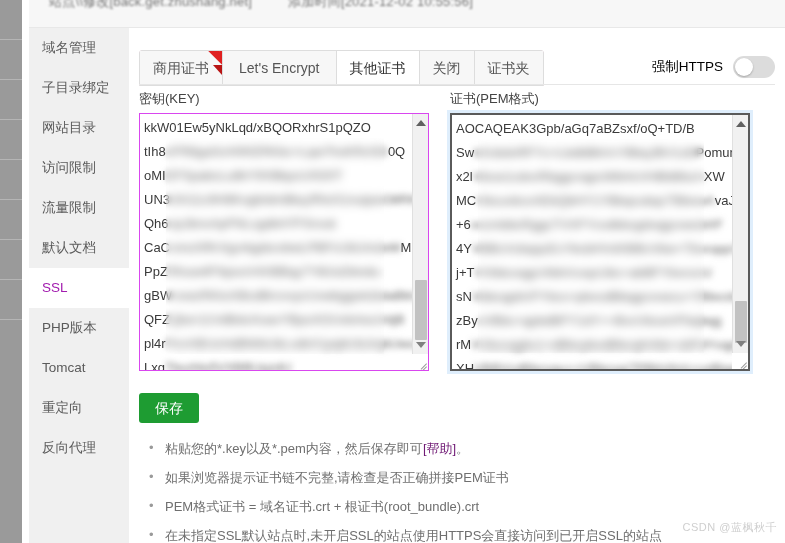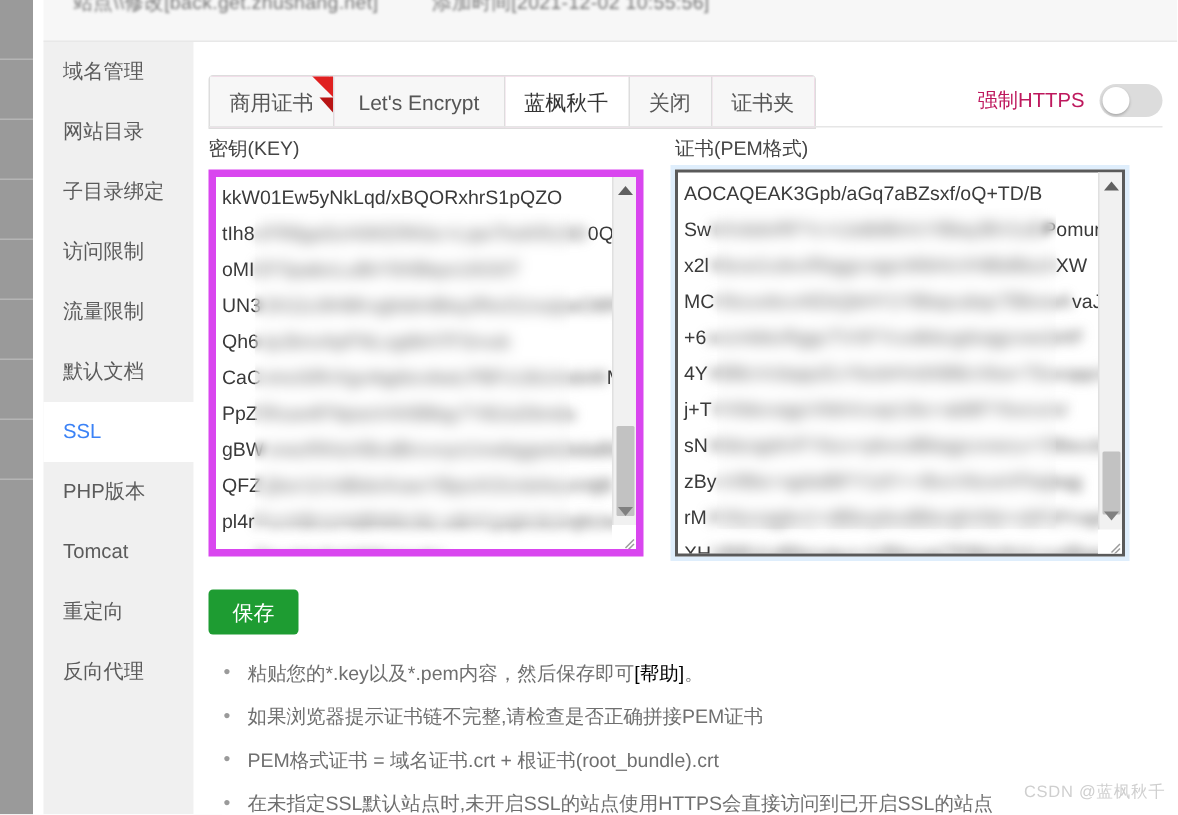--- a/index.html
+++ b/index.html
@@ -66,21 +66,21 @@
     line-height: 40px;
     padding-left: 13px;
     font-size: 13.5px;
     color: #5b5b5b;
     white-space: nowrap;
     box-sizing: border-box;
     cursor: pointer;
   }
   .side-item.active {
     background: #ffffff;
-    color: #3b82f6;
+    color: #a21caf;
   }
 
   
   .content {
     position: absolute; left: 129px; top: 28px;
     width: 656px; height: 515px;
     background: #ffffff;
   }
 
   
@@ -137,21 +137,21 @@
     width: 0; height: 0;
     border-left: 9px solid transparent;
     border-top: 10px solid #b81414;
   }
 
   .forcehttps {
     position: absolute; right: 0px; top: 6px;
     display: flex; align-items: center; gap: 10px;
   }
   .forcehttps .lbl {
-    font-size: 13.5px; color: #be185d;
+    font-size: 13.5px; color: #000000;
   }
   .switch {
     width: 42px; height: 22px;
     border-radius: 11px;
     background: #dcdcdc;
     position: relative;
     cursor: pointer;
   }
   .switch .knob {
     position: absolute; left: 2px; top: 2px;
@@ -182,21 +182,21 @@
     margin-bottom: 5px;
     display: block;
   }
   .ta-wrap {
     position: relative;
     height: 258px;
     background: #fff;
     box-sizing: border-box;
   }
   .ta-wrap.key {
-    border: 5px solid #d946ef;
+    border: 1px solid #d946ef;
   }
   .ta-wrap.pem {
     border: 2px solid #5a5a5a;
     box-shadow: 0 0 0 3px #dfeefc;
   }
   .ta-inner {
     position: absolute; inset: 0;
     overflow: hidden;
     padding: 2px 0 0 4px;
     box-sizing: border-box;
@@ -304,21 +304,21 @@
     margin-bottom: 12px;
     white-space: nowrap;
   }
   .notes li:before {
     content: "•";
     position: absolute;
     left: -16px; top: -1px;
     color: #9a9a9a;
     font-size: 13px;
   }
-  .notes a.help { color: #000000; text-decoration: none; }
+  .notes a.help { color: #701a75; text-decoration: none; }
 
   
   .watermark {
     position: absolute; right: 8px; bottom: 8px;
     font-size: 11px;
     color: #cfcfcf;
     white-space: nowrap;
     letter-spacing: .5px;
   }
 </style>
@@ -338,22 +338,22 @@
     <div class="edge-row"></div>
   </div>
   <div class="edge-gap"></div>
 
   <div class="topbar">
     <div class="topbar-text"><span>站点\\修改[back.get.zhushang.net]</span><span class="sep"></span><span>添加时间[2021-12-02 10:55:56]</span></div>
   </div>
 
   <div class="sidebar">
     <div class="side-item">域名管理</div>
+    <div class="side-item">子目录绑定</div>
     <div class="side-item">网站目录</div>
-    <div class="side-item">子目录绑定</div>
     <div class="side-item">访问限制</div>
     <div class="side-item">流量限制</div>
     <div class="side-item">默认文档</div>
     <div class="side-item active">SSL</div>
     <div class="side-item">PHP版本</div>
     <div class="side-item">Tomcat</div>
     <div class="side-item">重定向</div>
     <div class="side-item">反向代理</div>
   </div>
 
@@ -363,21 +363,21 @@
       <div class="tabs">
         <div class="tab">
           <span>商用证书</span>
           <span class="ribbon">推荐</span>
           <span class="ribbon-tail"></span>
         </div>
         <div class="tab wide">
           <span>Let's Encrypt</span>
         </div>
         <div class="tab active">
-          <span>蓝枫秋千</span>
+          <span>其他证书</span>
         </div>
         <div class="tab">
           <span>关闭</span>
         </div>
         <div class="tab">
           <span>证书夹</span>
         </div>
       </div>
 
       <div class="forcehttps">

